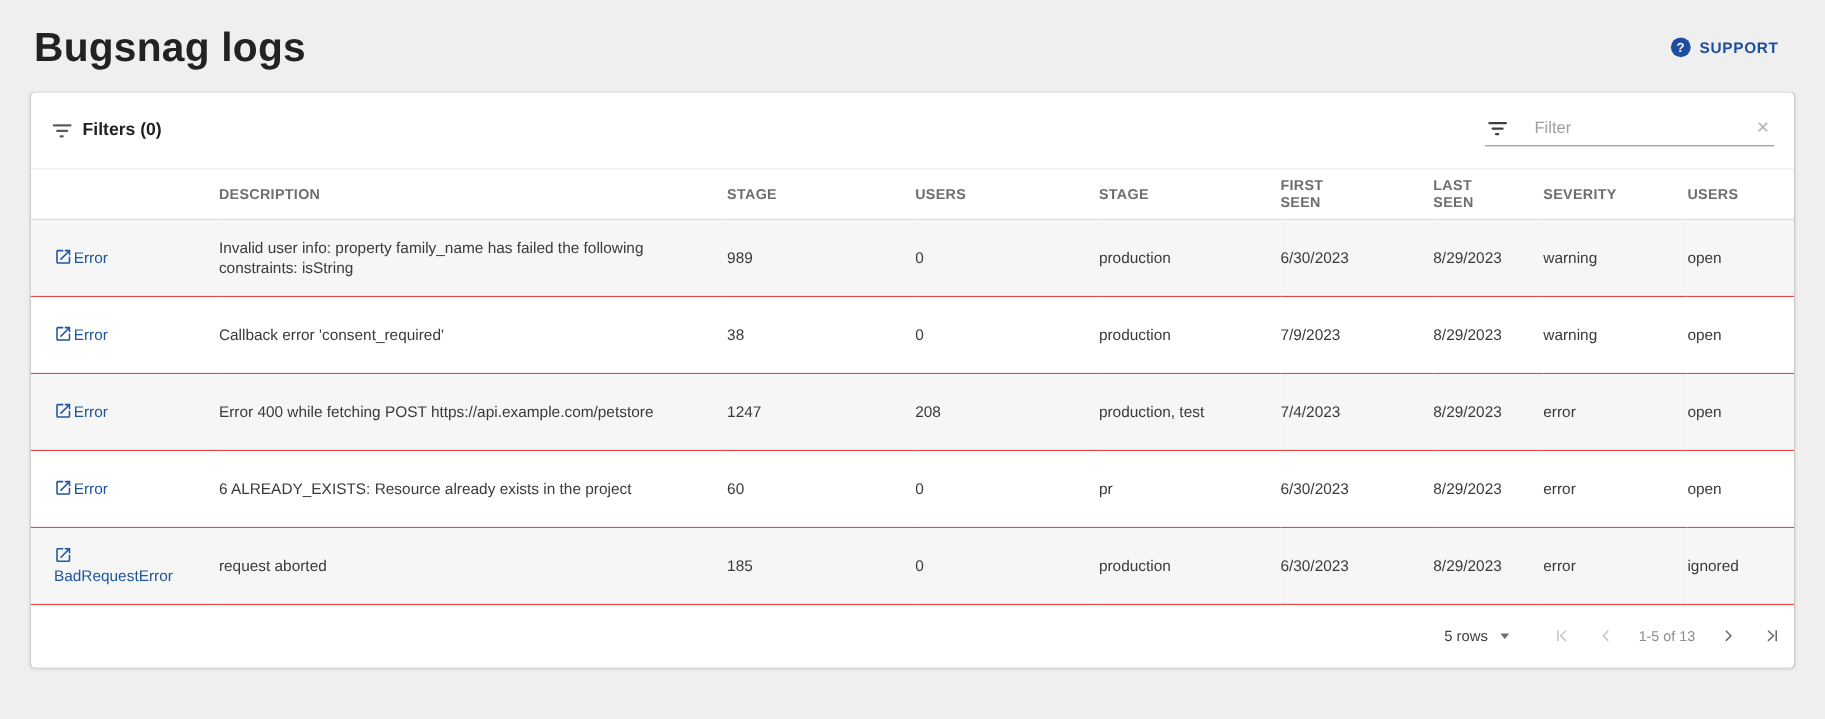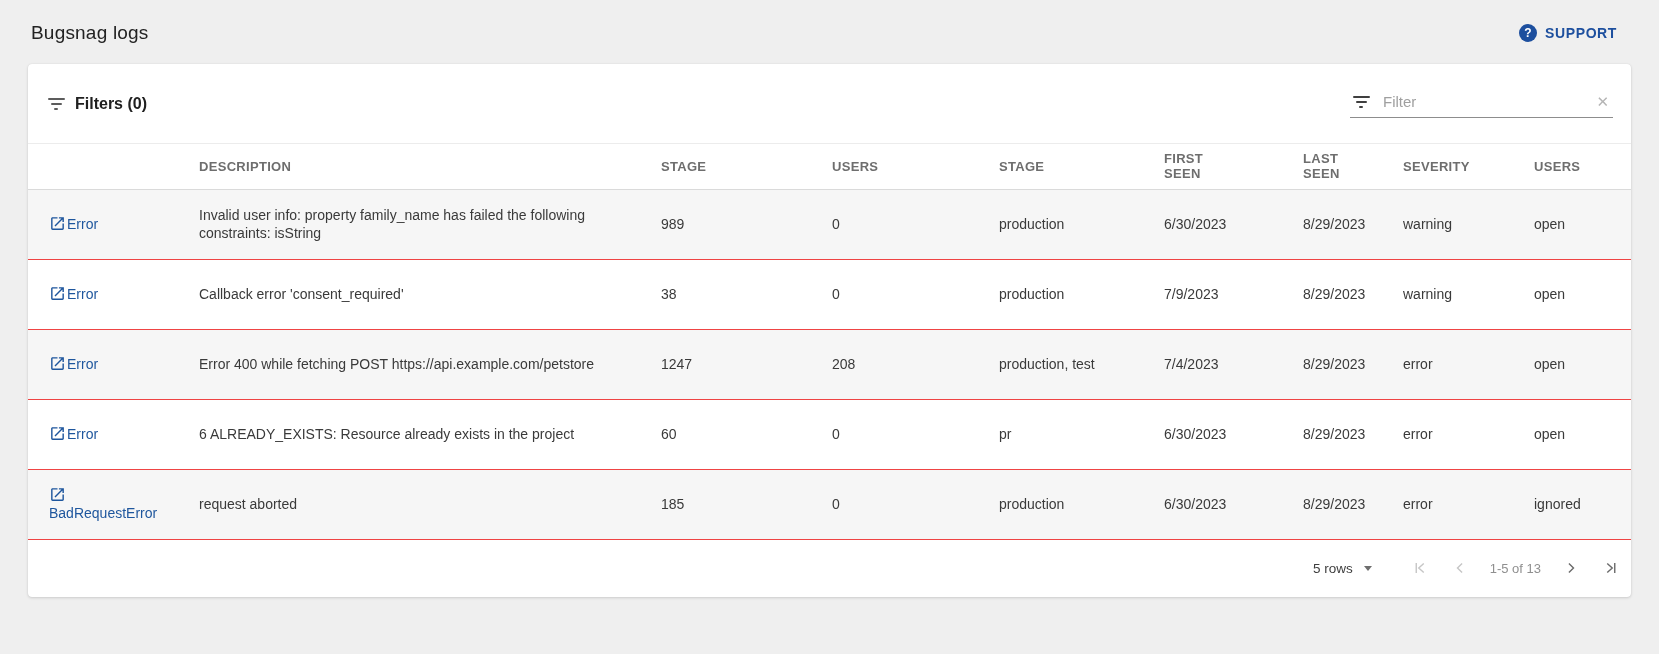--- a/index.html
+++ b/index.html
@@ -8,55 +8,55 @@
     background: #efefef;
     font-family: "Liberation Sans", sans-serif;
     color: #3a3a3a;
   }
 
   
   .page-header {
     display: flex; justify-content: space-between; align-items: center;
     padding: 22px 42px 20px 31px;
   }
-  .page-title { font-size: 19px; font-weight: 400; color: #222; letter-spacing: .2px; }
+  .page-title { font-size: 37px; font-weight: 700; color: #222; letter-spacing: .2px; }
   .support {
     display: flex; align-items: center; gap: 8px;
     color: #1d4f9e; font-size: 14px; font-weight: 600; letter-spacing: .6px;
     text-decoration: none; cursor: pointer;
   }
   .help-icon {
     width: 18px; height: 18px; border-radius: 50%;
     background: #1d4f9e; color: #fff;
     font-size: 12px; font-weight: 700;
     display: inline-flex; align-items: center; justify-content: center;
   }
 
   
   .card {
     width: 1603px; margin-left: 28px; background: #fff; border-radius: 4px;
     box-shadow: 0 1px 3px rgba(0,0,0,.14), 0 0 1px rgba(0,0,0,.12);
   }
 
   
   .toolbar {
-    height: 80px; display: flex; align-items: center; justify-content: space-between;
+    height: 70px; display: flex; align-items: center; justify-content: space-between;
     padding: 0 18px 0 19px; border-bottom: 1px solid #ececec;
   }
   .filters { display: flex; align-items: center; gap: 10px; }
   .filters-label { font-size: 16px; font-weight: 700; color: #202020; }
   .filter-bars { display: inline-flex; flex-direction: column; align-items: center; gap: 3px; width: 18px; }
   .filter-bars i { display: block; height: 2px; background: #5c5c5c; border-radius: 1px; }
   .filter-bars i:nth-child(1) { width: 17px; }
   .filter-bars i:nth-child(2) { width: 11px; }
   .filter-bars i:nth-child(3) { width: 4px; }
   .filter-bars.dark i { background: #3f3f3f; }
 
   .filter-field {
-    width: 263px; display: flex; align-items: center; gap: 13px;
+    width: 263px; display: flex; align-items: center; gap: 25px;
     border-bottom: 1px solid #8d8d8d; padding: 4px 2px 7px 2px;
   }
   .filter-field input {
     flex: 1; border: none; outline: none; background: transparent;
     font-family: "Liberation Sans", sans-serif; font-size: 15px; color: #333; min-width: 0;
   }
   .filter-field input::placeholder { color: #9f9f9f; }
   .clear-btn {
     background: none; border: none; color: #b5b5b5; font-size: 15px;
     cursor: pointer; padding: 0 2px; line-height: 1;

